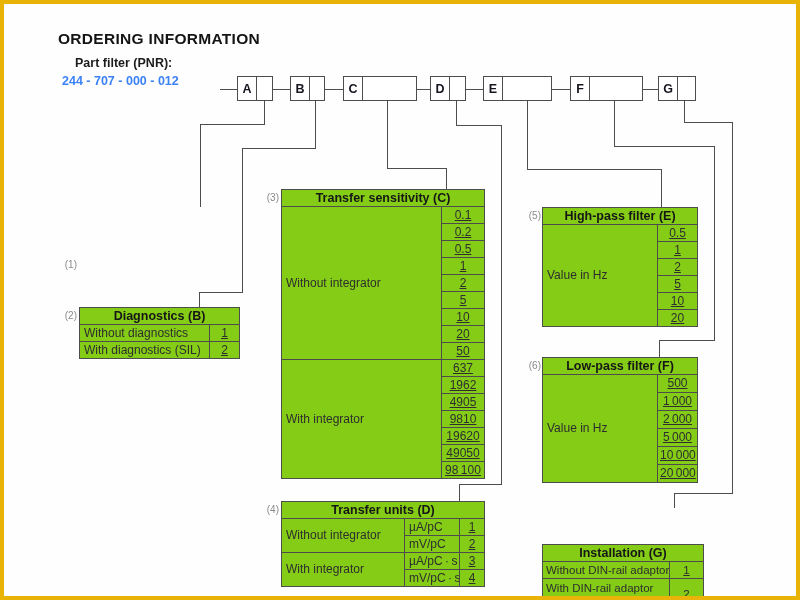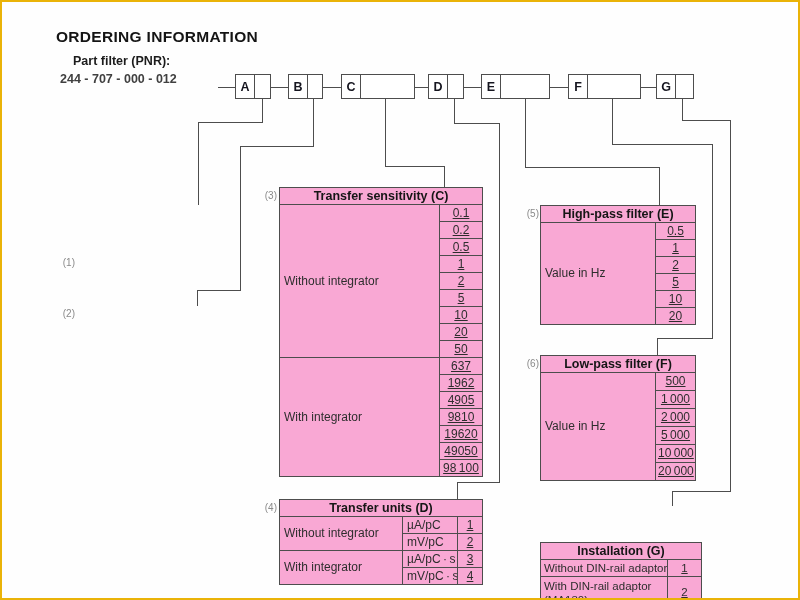--- a/index.html
+++ b/index.html
@@ -1,29 +1,29 @@
 <!DOCTYPE html>
 <html><head>
 <meta charset="utf-8">
 <style>
   html,body{margin:0;padding:0;background:#fff;}
   #page{position:relative;width:800px;height:600px;background:#fefefe;
-        font-family:"Liberation Sans",sans-serif;border:2px solid #eab308;
+        font-family:"Liberation Sans",sans-serif;border:4px solid #eab308;
         box-sizing:border-box;overflow:hidden;}
   #connectors{position:absolute;left:0;top:0;z-index:0;pointer-events:none;}
   .title{position:absolute;left:54px;top:26px;font-size:15.5px;font-weight:bold;
          color:#141414;letter-spacing:.3px;}
   .pnr-label{position:absolute;left:71px;top:52px;font-size:12.5px;font-weight:bold;color:#1c1c1c;}
-  .pnr-value{position:absolute;left:58px;top:70px;font-size:12.5px;font-weight:bold;color:#404040;}
+  .pnr-value{position:absolute;left:58px;top:70px;font-size:12.5px;font-weight:bold;color:#3b82f6;}
   .codebox{position:absolute;top:72px;height:23px;display:flex;border:1px solid #4d4d4d;
            background:#ffffff;z-index:1;box-sizing:content-box;}
   .codebox .letter{width:18px;border-right:1px solid #4d4d4d;display:flex;align-items:center;
            justify-content:center;font-weight:bold;font-size:12.5px;color:#15151f;}
   .codebox .blank{height:100%;}
-  .tbl{position:absolute;border-collapse:collapse;table-layout:fixed;background:#f9a8d4;
+  .tbl{position:absolute;border-collapse:collapse;table-layout:fixed;background:#84cc16;
        font-size:12px;color:#2e2e2e;z-index:1;}
   .tbl th,.tbl td{border:1px solid #4d4d4d;padding:0 4px;height:16px;line-height:15px;
        overflow:hidden;white-space:nowrap;vertical-align:middle;text-align:left;}
   .tbl th{text-align:center;font-weight:bold;color:#161616;font-size:12.5px;}
   .tbl .val{text-align:center;padding:0 2px;text-decoration:underline;}
   .tbl-lp td{height:17px;}
   .tbl-inst{font-size:11.5px;margin-top:37px;}
   .tbl-inst td{padding:0 3px;}
   .wrap{white-space:normal !important;height:31px !important;line-height:14px !important;}
   .note{position:absolute;font-size:10px;color:#8a8a8a;width:22px;text-align:right;z-index:1;}
@@ -88,20 +88,39 @@
   </div>
 
   <span class="note" style="left:51px;top:255px">(1)</span>
   <span class="note" style="left:51px;top:306px">(2)</span>
   <span class="note" style="left:253px;top:188px">(3)</span>
   <span class="note" style="left:253px;top:500px">(4)</span>
   <span class="note" style="left:515px;top:206px">(5)</span>
   <span class="note" style="left:515px;top:356px">(6)</span>
 
 
+  <table class="tbl" style="left:75px;top:303px;width:160px">
+    <colgroup>
+        <col style="width:130px">
+        <col style="width:30px">
+      </colgroup>
+    <tbody>
+        <tr>
+          <th colspan="2">Diagnostics (B)</th>
+        </tr>
+    <tr>
+      <td>Without diagnostics</td>
+      <td class="val">1</td>
+        </tr>
+    <tr>
+      <td>With diagnostics (SIL)</td>
+      <td class="val">2</td>
+        </tr>
+  </tbody>
+    </table>
 
   <table class="tbl" style="left:277px;top:185px;width:203px">
     <colgroup>
         <col style="width:160px">
         <col style="width:43px">
       </colgroup>
     <tbody>
         <tr>
           <th colspan="2">Transfer sensitivity (C)</th>
         </tr>

